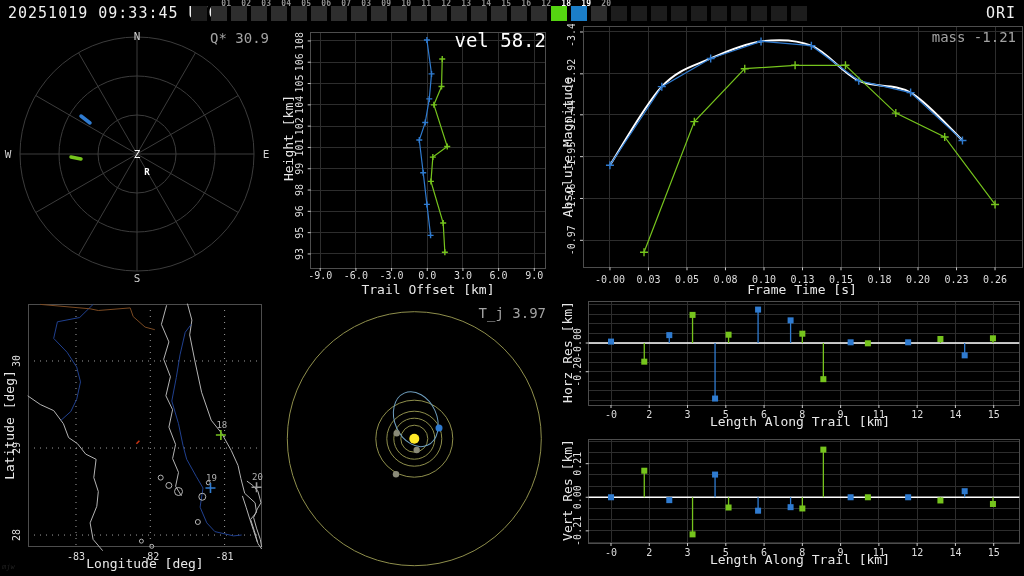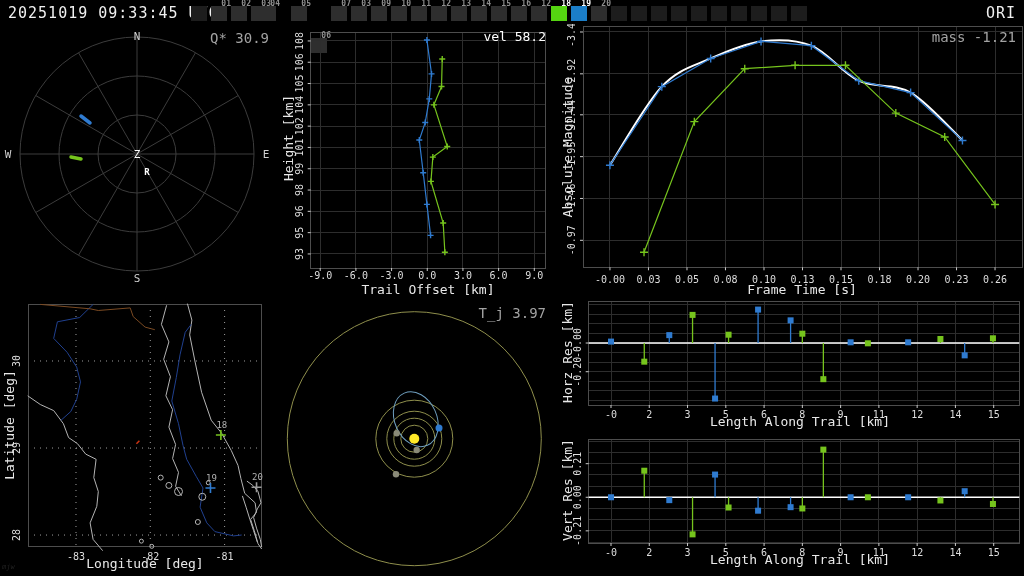--- a/index.html
+++ b/index.html
@@ -1,21 +1,21 @@
 <!DOCTYPE html>
 <html><head>
 <meta charset="utf-8">
 <style>
   html,body{margin:0;padding:0;background:#000;}
   #screen{position:relative;width:1024px;height:576px;background:#000;overflow:hidden;
           font-family:"DejaVu Sans Mono",monospace;color:#e6e6e6;}
   .abs{position:absolute;white-space:nowrap;}
   .hdr-text{font-size:15px;color:#f0f0f0;letter-spacing:1px;}
   .anno{font-size:14px;color:#a3a3a3;transform:translateX(-100%);}
-  .anno-sm{font-size:13px;color:#fff;transform:translateX(-100%);}
+  .anno-sm{font-size:19px;color:#fff;transform:translateX(-100%);}
   .axtitle{font-size:13px;color:#e8e8e8;transform:translateX(-50%);}
   .ylab{font-size:13px;color:#e8e8e8;transform:translate(-50%,-50%) rotate(-90deg);}
   .thumb{position:absolute;top:0;width:18px;height:24px;}
   .thumb .sq{position:absolute;left:0;top:6px;width:16px;height:15px;background:#2e2e2e;}
   .thumb .lb{position:absolute;right:-2px;top:0;font-size:8px;font-weight:bold;color:#8f8f8f;z-index:2;line-height:8px;}
   .thumb.blank .sq{background:#1d1d1d;}
   .thumb.sel-green .sq{background:#55d411;}
   .thumb.sel-blue .sq{background:#1b7ec8;}
   .thumb.sel-green .lb,.thumb.sel-blue .lb{color:#fff;}
   .watermark{font-size:7px;color:#222;}
@@ -37,29 +37,29 @@
         <span class="lb">01</span>
       </div>
       <div class="thumb" style="left: 231px;">
         <div class="sq"></div>
         <span class="lb">02</span>
       </div>
       <div class="thumb" style="left: 251px;">
         <div class="sq"></div>
         <span class="lb">03</span>
       </div>
-      <div class="thumb" style="left: 260px; text-align: center;">
+      <div class="thumb" style="left: 271px; text-align: center;">
         <div class="sq"></div>
         <span class="lb">04</span>
       </div>
       <div class="thumb" style="left: 291px;">
         <div class="sq"></div>
         <span class="lb">05</span>
       </div>
-      <div class="thumb" style="left: 311px; margin-top: 32px;">
+      <div class="thumb" style="left: 311px;">
         <div class="sq"></div>
         <span class="lb">06</span>
       </div>
       <div class="thumb" style="left: 331px;">
         <div class="sq"></div>
         <span class="lb">07</span>
       </div>
       <div class="thumb" style="left: 351px;">
         <div class="sq"></div>
         <span class="lb">03</span>

